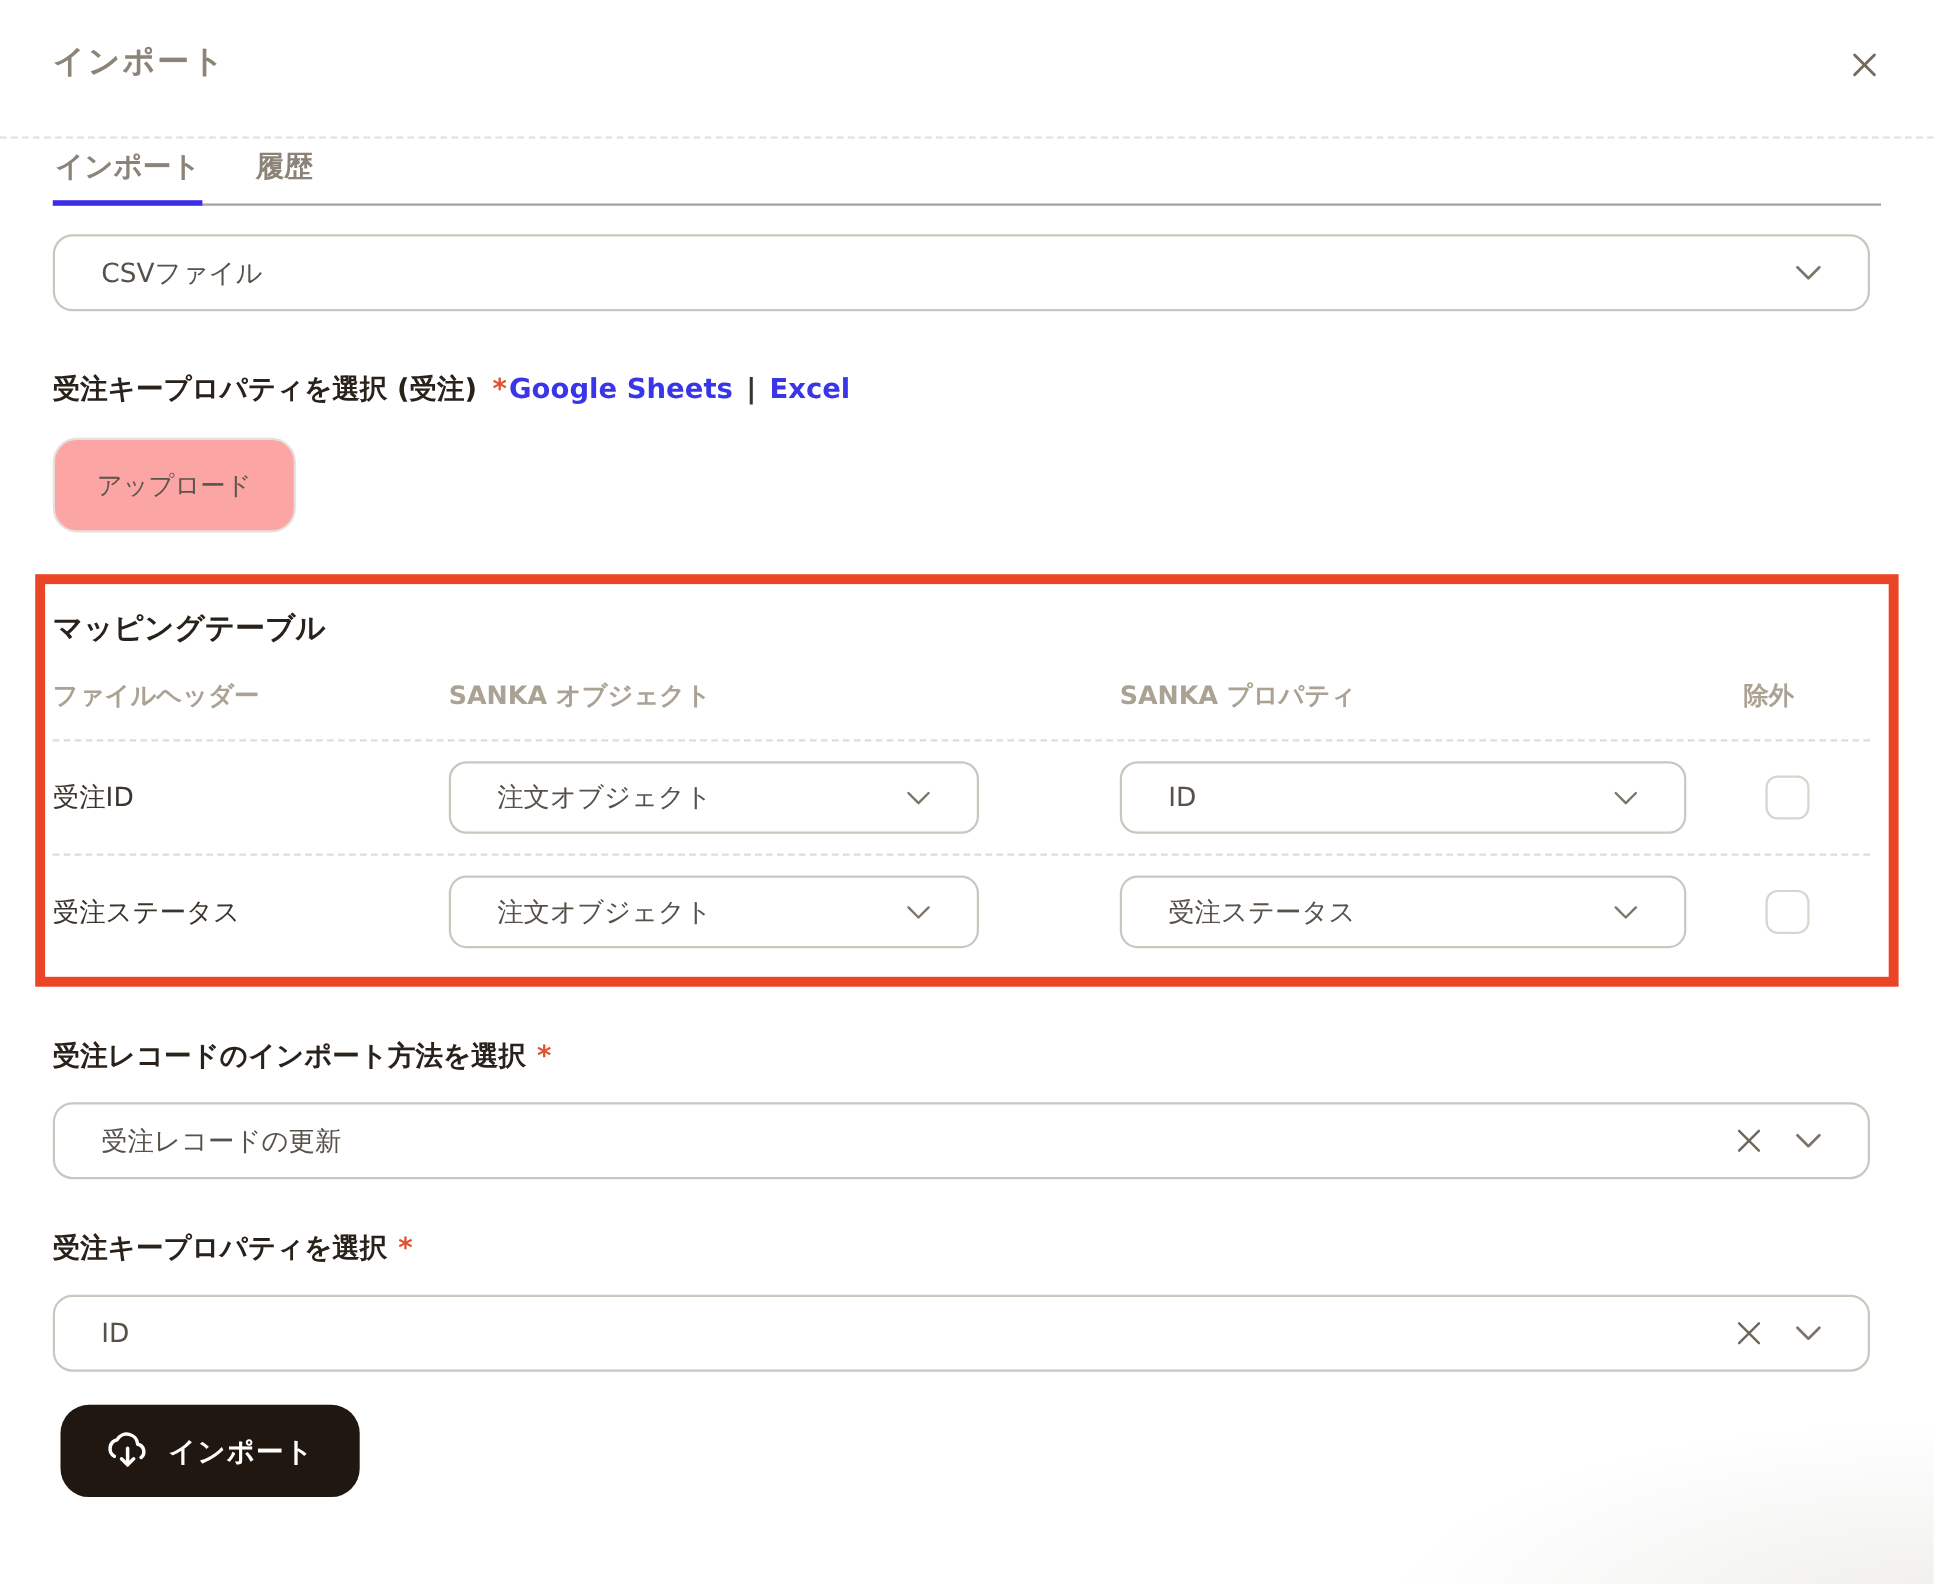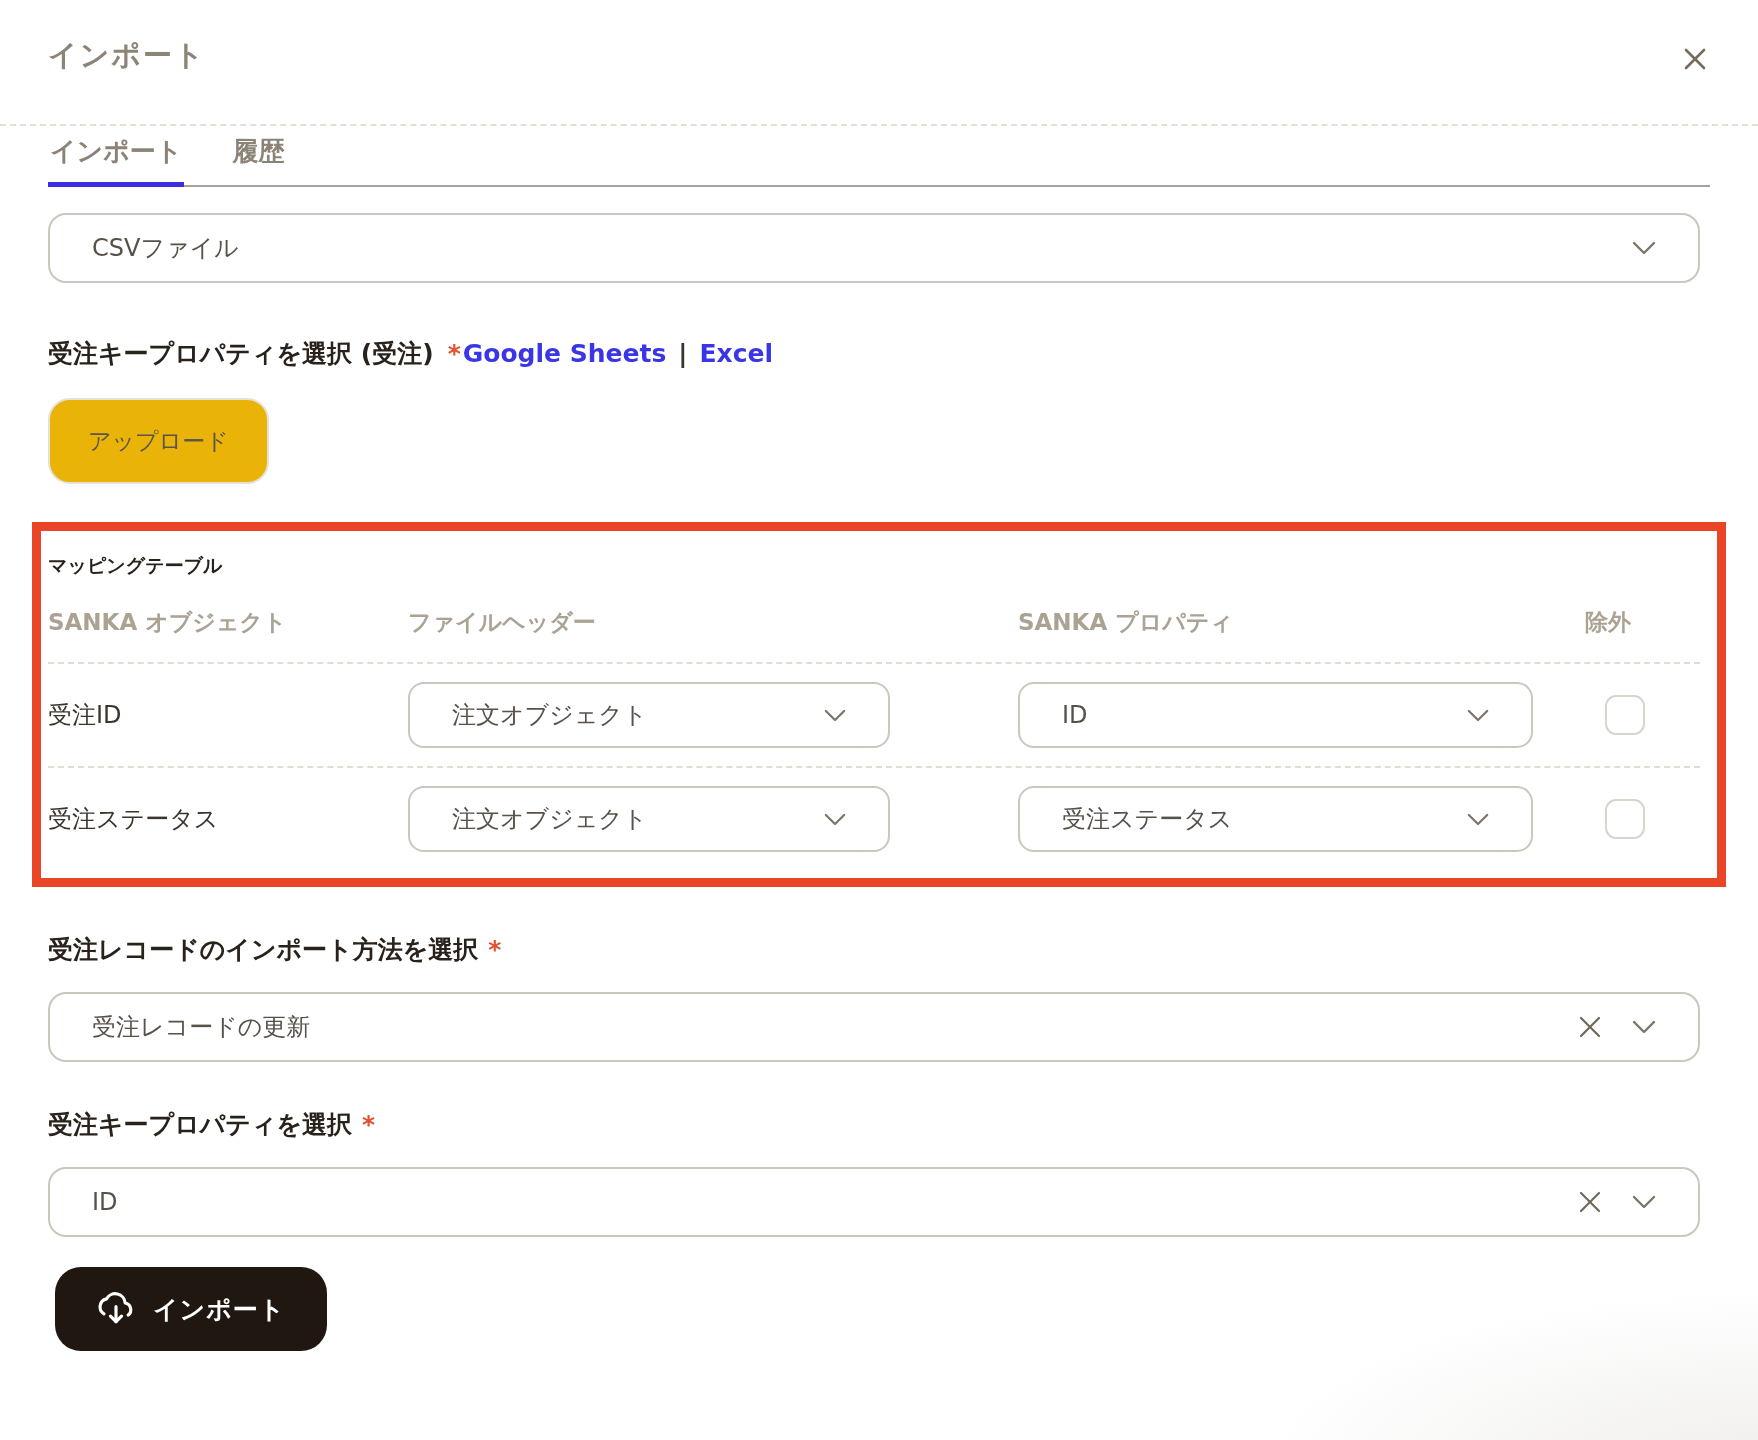--- a/index.html
+++ b/index.html
@@ -42,27 +42,27 @@
     padding:0 42px; font-size:24px; color:#57514a; background:#fff; cursor:pointer;
   }
   .select .icons{ display:flex; align-items:center; gap:30px; }
 
   
   .upload-label-row{ margin-top:54px; display:flex; align-items:baseline; font-size:25px; }
   .upload-label{ font-weight:700; color:#29221b; margin-right:14px; }
   .link{ color:var(--link_blue); font-weight:700; text-decoration:none; cursor:pointer; }
   .pipe{ color:#3a332b; font-weight:600; margin:0 12px; }
   .upload-row{ margin-top:28px; display:flex; align-items:center; gap:46px; }
-  .upload-btn{ height:86px; padding:0 38px; border:2px solid #e5e0d8; border-radius:22px; background:#eab308;
+  .upload-btn{ height:86px; padding:0 38px; border:2px solid #e5e0d8; border-radius:22px; background:#fca5a5;
     font-family:inherit; font-size:23px; color:#5a544c; cursor:pointer; }
   .filename{ font-size:24px; color:#3c362f; }
 
   
   .mapping-box{ margin:38px 32px 0; border:9px solid var(--highlight_red); padding:16px 17px 8px 7px; background:#fff; }
-  .map-heading{ font-size:19px; font-weight:700; color:#29221b; margin:6px 0 0; }
+  .map-heading{ font-size:27px; font-weight:700; color:#29221b; margin:6px 0 0; }
   .map-grid{ display:grid; grid-template-columns:360px 610px 567px 1fr; align-items:center; }
   .map-grid.header{ padding:28px 0 24px; font-size:23px; font-weight:600; color:#aba294; }
   .map-sep{ border-top:2px dashed #e1dcd4; }
   .map-row{ padding:18px 0; }
   .row-label{ font-size:24px; color:#3b352d; }
   .cell-select{ margin-top:0; height:66px; border-radius:16px; }
   .cell-select.obj{ width:482px; }
   .cell-select.prop{ width:515px; }
   .checkbox{ width:40px; height:40px; border:2px solid #d9d4cc; border-radius:11px; background:#fff; cursor:pointer; margin-left:20px; }
 
@@ -124,22 +124,22 @@
     <div class="upload-row">
       <button class="upload-btn">アップロード</button>
     </div>
 
   </div>
 
   <div class="mapping-box">
     <div class="map-heading">マッピングテーブル</div>
 
     <div class="map-grid header">
+      <span>ファイルヘッダー</span>
       <span>SANKA オブジェクト</span>
-      <span>ファイルヘッダー</span>
       <span>SANKA プロパティ</span>
       <span>除外</span>
     </div>
 
     <div class="map-sep"></div>
 
     <div class="map-grid map-row">
       <span class="row-label">受注ID</span>
       <div class="select cell-select obj">
         <span>注文オブジェクト</span>

